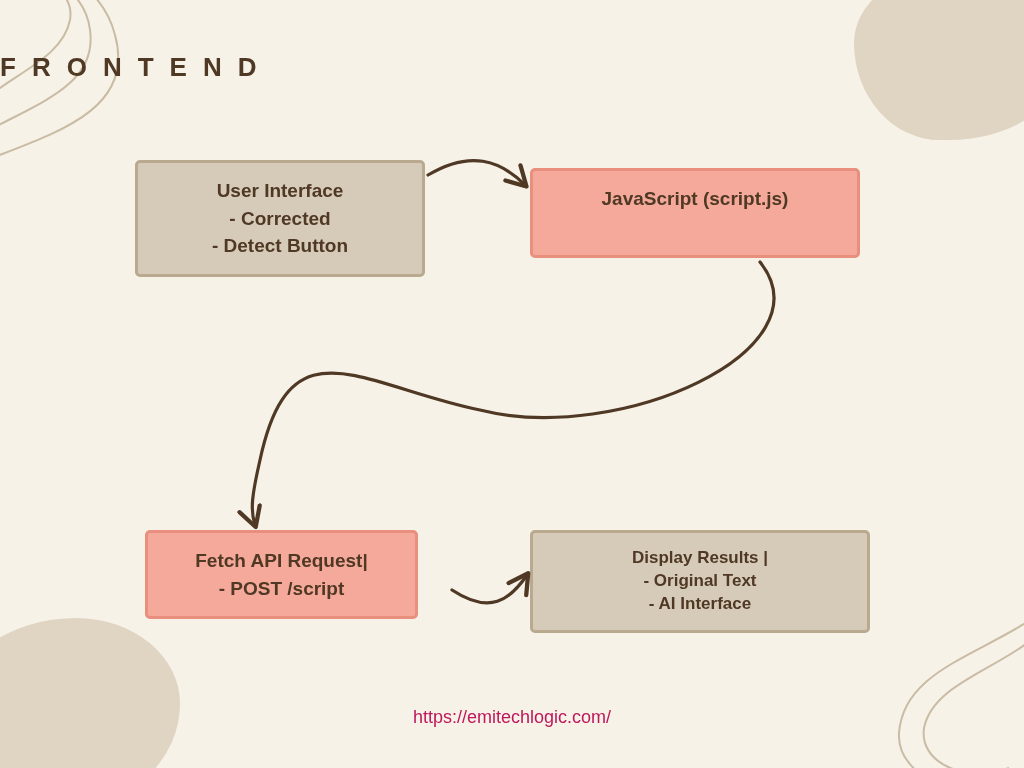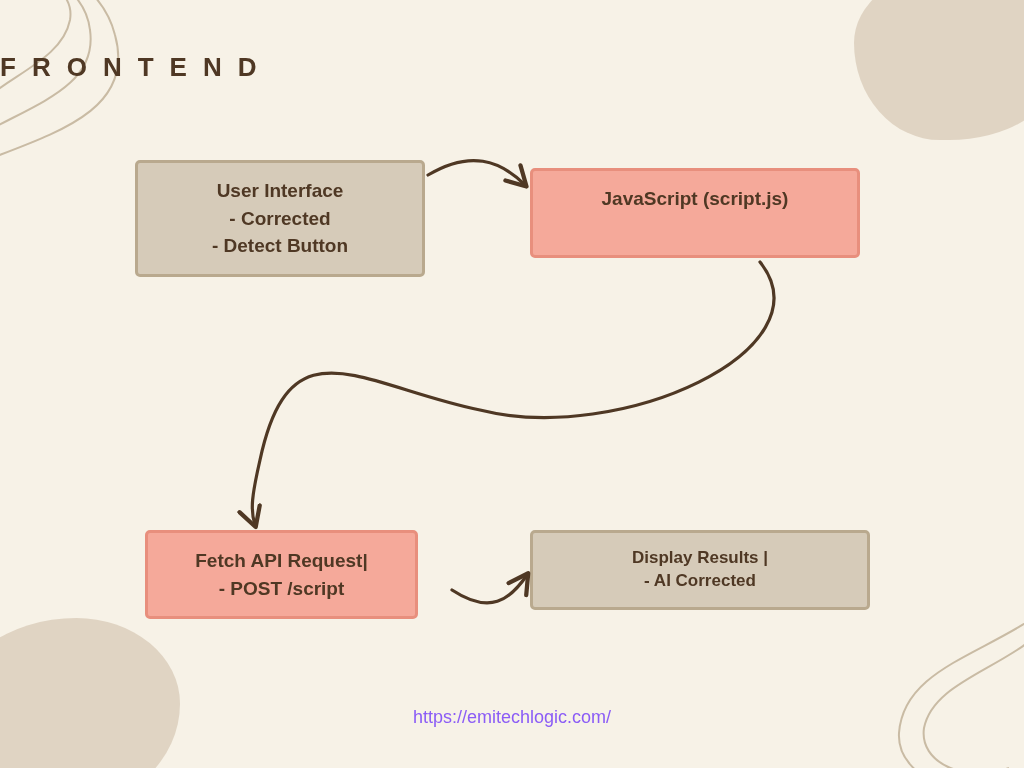--- a/index.html
+++ b/index.html
@@ -68,21 +68,21 @@
     box-sizing: border-box;
   }
   .box-beige { background: #d6cbb9; border-color: #b9a98e; }
   .box-pink  { background: #f5a99a; border-color: #e88f7d; }
 
   .footer {
     position: absolute;
     bottom: 40px; left: 0; width: 100%;
     text-align: center;
     font-size: 18px;
-    color: #8b5cf6;
+    color: #be185d;
   }
 
   svg.arrows {
     position: absolute;
     top: 0; left: 0;
     width: 1024px; height: 768px;
     pointer-events: none;
   }
   .arrow-path {
     fill: none;
@@ -120,21 +120,22 @@
     <div>JavaScript (script.js)</div>
   </div>
 
   <div class="box box-pink" style="left:145px; top:530px; width:273px;">
     <div>Fetch API Request|</div>
     <div>- POST /script</div>
   </div>
 
   <div class="box box-beige" style="left:530px; top:490px; width:340px; font-size:17px; line-height:1.35;margin-top:40px;">
     <div>Display Results |</div>
-    <div>- AI Corrected</div>
+    <div>- Original Text</div>
+    <div>- AI Interface</div>
   </div>
 
   <svg class="arrows">
     <defs>
       <marker id="ah" viewBox="0 0 12 12" refX="9" refY="6" markerWidth="8" markerHeight="8" orient="auto-start-reverse">
         <path d="M1,1 L10,6 L1,11" fill="none" stroke="#4f3824" stroke-width="2" stroke-linecap="round" stroke-linejoin="round"></path>
       </marker>
     </defs>
 
     <path class="arrow-path" d="M428,175 C470,150 500,160 525,185" marker-end="url(#ah)"></path>

